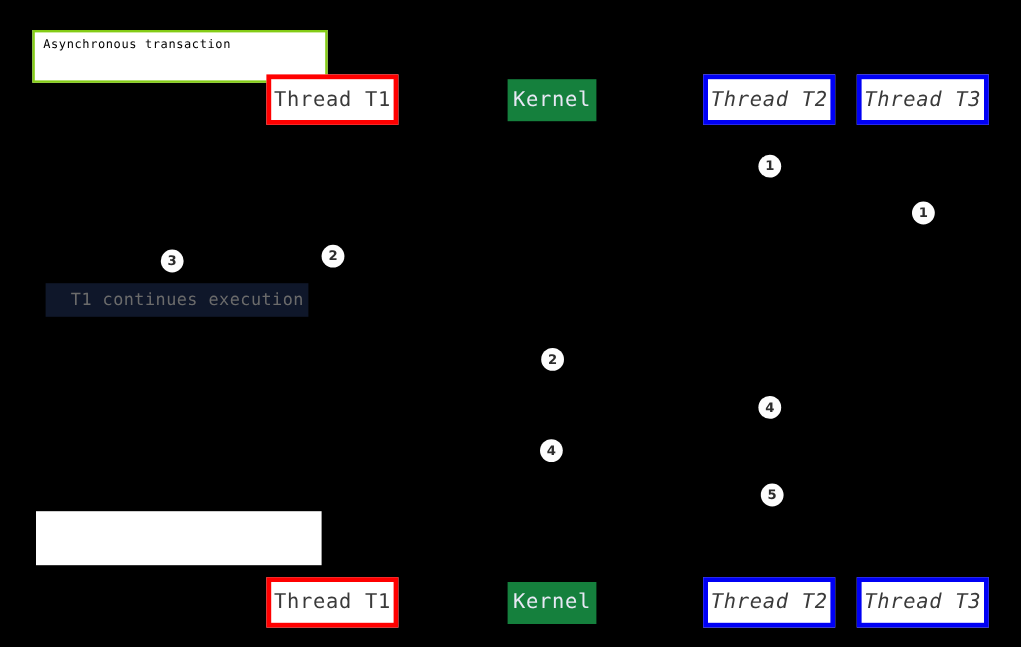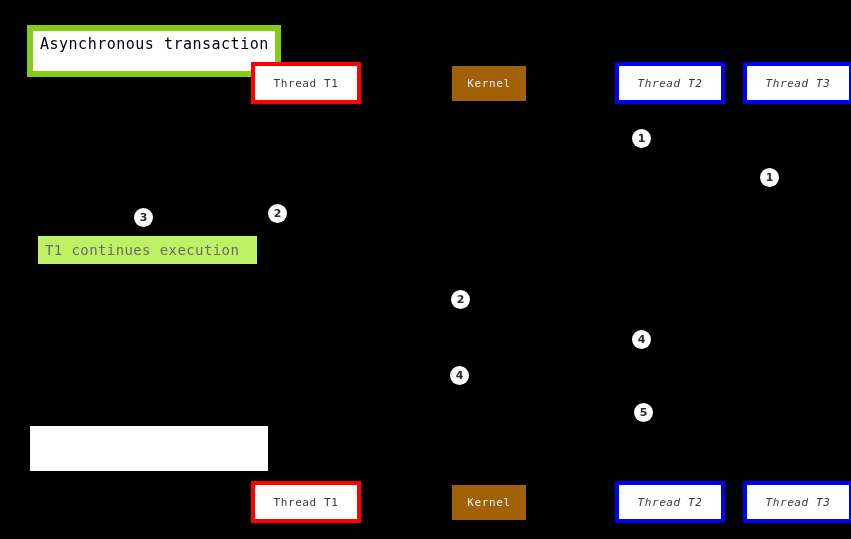--- a/index.html
+++ b/index.html
@@ -15,51 +15,50 @@
     background: #000000;
     overflow: hidden;
     font-family: "DejaVu Sans Mono", "Liberation Mono", monospace;
   }
 
   
   .title-box {
     position: absolute;
     background: #ffffff;
     color: #000000;
-    border: 6px solid #84cc16;
-    font-size: 15px;
+    border: 2px solid #84cc16;
+    font-size: 10px;
     line-height: 1;
     letter-spacing: 0.5px;
     padding: 6px 7px 7px 7px;
     white-space: nowrap;
   }
 
   
   .lifeline-box {
     position: absolute;
     display: flex;
     align-items: center;
     justify-content: center;
     box-sizing: border-box;
     white-space: nowrap;
-    font-size: 11px;
+    font-size: 17px;
     letter-spacing: 0.6px;
     line-height: 1;
-    margin-left: 29px;
   }
   .lifeline-box.framed {
     background: #ffffff;
     color: #3a3a3a;
     border-width: 4px;
     border-style: solid;
   }
   .lifeline-box.framed.red   { border-color: #ff0000; }
   .lifeline-box.framed.blue  { border-color: #0000f5; font-style: italic; }
   .lifeline-box.filled {
-    background: #a16207;
+    background: #15803d;
     color: #e8e8f5;
     border: none;
   }
 
   
   .lifeline-rule {
     position: absolute;
     width: 1px;
     background: #000000;
   }
@@ -76,29 +75,29 @@
     font-size: 11px;
     font-weight: 600;
     line-height: 19px;
     text-align: center;
     box-sizing: border-box;
   }
 
   
   .note-box {
     position: absolute;
-    background: #bef264;
+    background: #0f172a;
     color: #6b6b6b;
     box-sizing: border-box;
     font-size: 14px;
     letter-spacing: 0.4px;
     line-height: 1;
     display: flex;
     align-items: center;
-    padding-left: 7px;
+    padding-left: 21px;
     white-space: nowrap;
   }
   .blank-box {
     position: absolute;
     background: #ffffff;
     box-sizing: border-box;
   }
 
   
   .connector {

